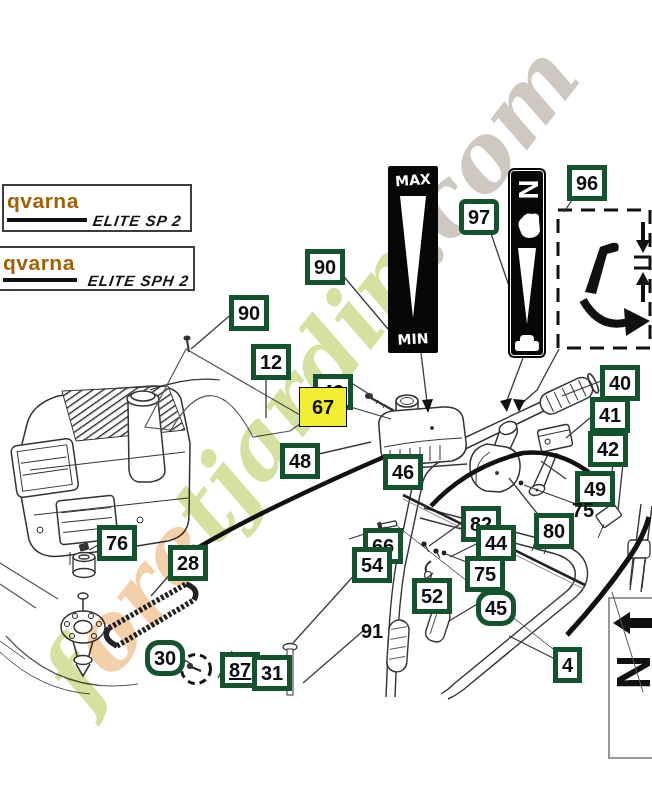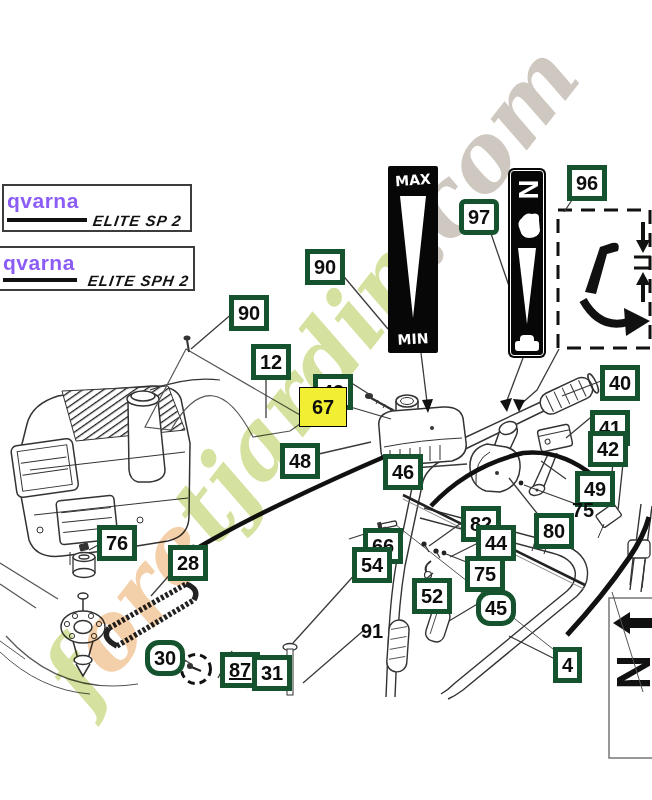--- a/index.html
+++ b/index.html
@@ -4,21 +4,21 @@
 <style>
   html,body{margin:0;padding:0;background:#fff}
   #stage{position:relative;width:652px;height:800px;background:#fff;overflow:hidden;
          font-family:"Liberation Sans",sans-serif}
   #stage svg{display:block}
   .layer{position:absolute;left:0;top:0;width:652px;height:800px}
   #wm-layer{mix-blend-mode:multiply;opacity:.85;pointer-events:none}
 
   
   .brand-box{position:absolute;border:2px solid #3c3c3c;background:#fff;box-sizing:border-box;z-index:4}
-  .brand-name{position:absolute;left:3px;top:3px;font-weight:700;font-size:21px;color:#8b5cf6;letter-spacing:.5px}
+  .brand-name{position:absolute;left:3px;top:3px;font-weight:700;font-size:21px;color:#a16207;letter-spacing:.5px}
   .brand-rule{position:absolute;left:3px;height:3.5px;background:#111}
   .brand-model{position:absolute;font-style:italic;font-weight:700;font-size:15px;color:#111;
                letter-spacing:1px;transform:skewX(-8deg)}
 
   
   .decal{position:absolute;background:#070707;z-index:4}
   .decal-oil{left:388px;top:166px;width:50px;height:187px;border-radius:2px}
   .decal-drive{left:508px;top:168px;width:38px;height:190px;border-radius:6px}
   .decal-inner{position:absolute;inset:2px;border:1.5px solid #fff;border-radius:4px}
   .decal-text{position:absolute;left:0;width:100%;text-align:center;color:#fff;
@@ -336,21 +336,21 @@
       <div class="callout" style="left: 567px; top: 165px;">96</div>
       <div class="callout" style="left: 459px; top: 199px; border-radius: 6px;">97</div>
       <div class="callout" style="left: 305px; top: 249px;">90</div>
       <div class="callout" style="left: 229px; top: 295px;">90</div>
       <div class="callout" style="left: 251px; top: 344px;">12</div>
       <div class="callout" style="left: 313px; top: 358px; margin-top: 16px;">43</div>
       <div class="callout highlight" style="left: 299px; top: 387px;">67</div>
       <div class="callout" style="left: 280px; top: 443px;">48</div>
       <div class="callout" style="left: 383px; top: 454px;">46</div>
       <div class="callout" style="left: 600px; top: 365px;">40</div>
-      <div class="callout" style="left: 590px; top: 410px;">41</div>
+      <div class="callout" style="left: 590px; top: 397px;">41</div>
       <div class="callout" style="left: 588px; top: 431px;">42</div>
       <div class="callout" style="left: 560px; top: 471px; margin-left: 15px;">49</div>
       <div class="callout plain" style="left: 570px; top: 497px;">75</div>
       <div class="callout" style="left: 534px; top: 513px;">80</div>
       <div class="callout" style="left: 461px; top: 506px;">82</div>
       <div class="callout" style="left: 476px; top: 525px;">44</div>
       <div class="callout" style="left: 465px; top: 556px;">75</div>
       <div class="callout" style="left: 412px; top: 578px;">52</div>
       <div class="callout" style="left: 476px; top: 590px; border-radius: 14px;">45</div>
       <div class="callout" style="left: 553px; top: 647px;">4</div>

